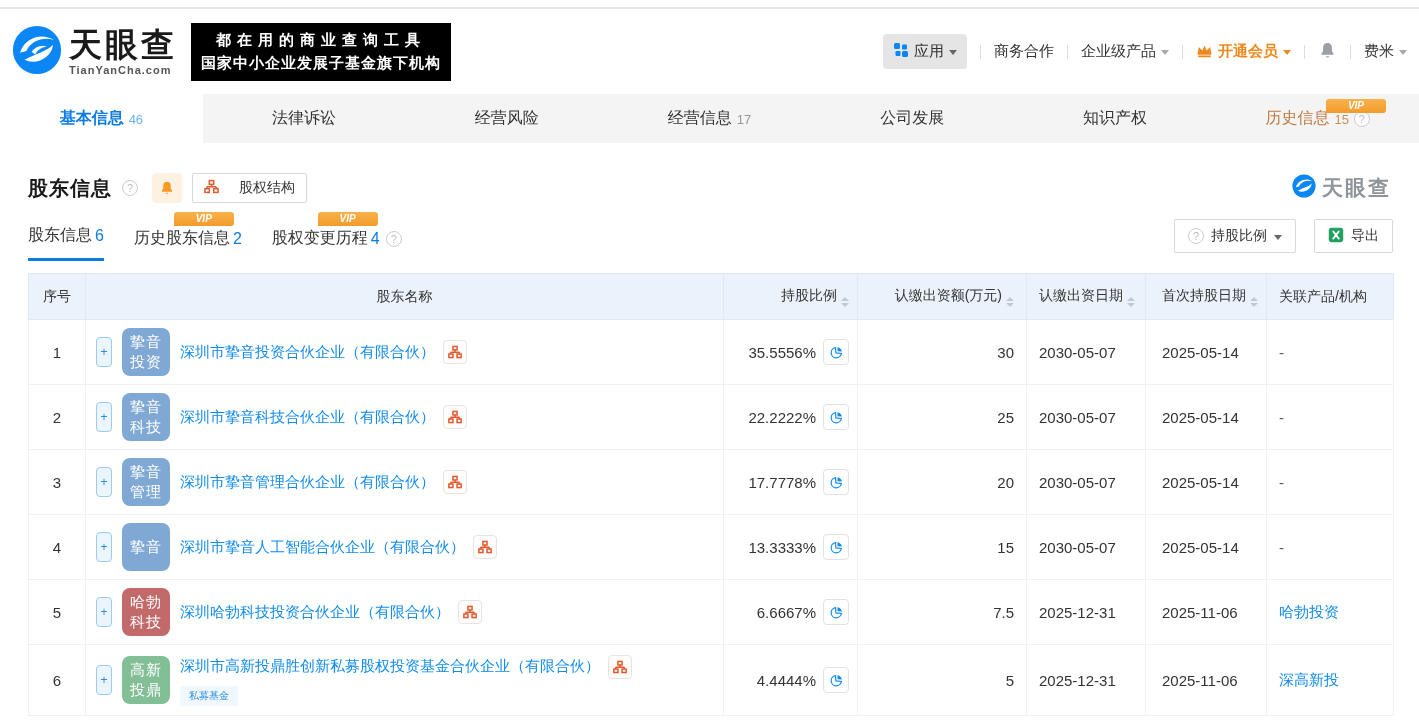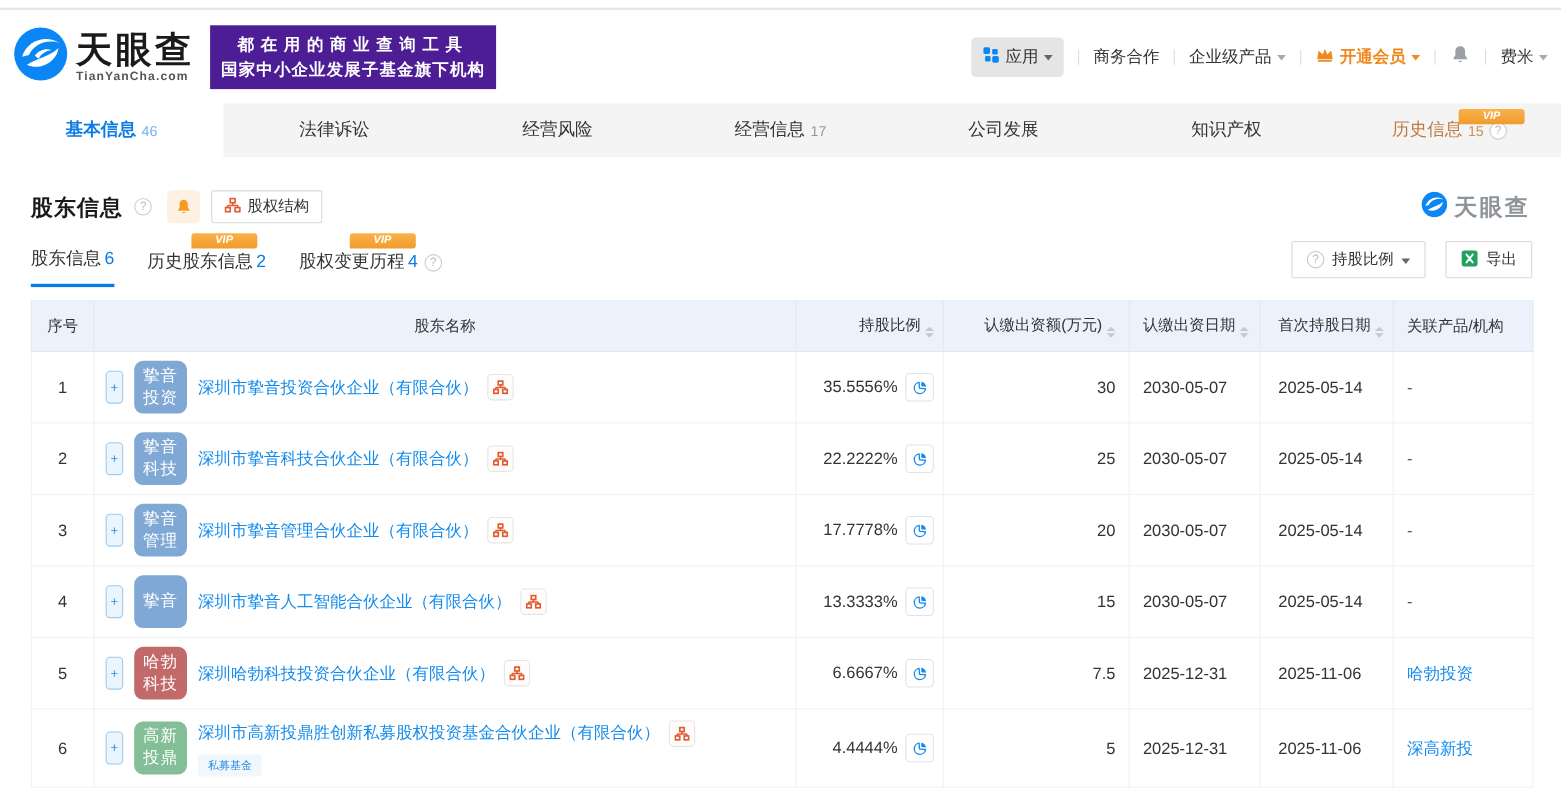--- a/index.html
+++ b/index.html
@@ -6,21 +6,21 @@
   html,body { width:1419px; height:720px; overflow:hidden; }
   body { font-family:"Liberation Sans","DejaVu Sans",sans-serif; background:#fff; color:#333; }
 
   .topline { height:9px; border-bottom:2px solid #e5e5e5; }
 
   
   .header { height:85px; display:flex; align-items:center; padding:0 12px; }
   .logo { display:flex; align-items:center; gap:7px; cursor:pointer; }
   .logo-cn { font-size:33px; font-weight:bold; color:#1a1a1a; letter-spacing:3px; line-height:1; }
   .logo-en { font-size:11px; color:#555; letter-spacing:1px; margin-top:3px; font-weight:bold; }
-  .banner { margin-left:14px; background:#4c1d95; color:#fff; padding:8px 10px; text-align:center; cursor:pointer; }
+  .banner { margin-left:14px; background:#000000; color:#fff; padding:8px 10px; text-align:center; cursor:pointer; }
   .banner-l1 { font-size:15px; font-weight:bold; letter-spacing:6px; white-space:nowrap; }
   .banner-l2 { font-size:15px; font-weight:bold; letter-spacing:1px; margin-top:4px; white-space:nowrap; }
 
   .search { margin-left:16px; width:452px; }
   .search-tabs { display:flex; align-items:flex-end; }
   .search-tab { font-size:14px; color:#333; padding:4px 13px; cursor:pointer; }
   .search-tab.active { background:#0084ff; color:#fff; }
   .search-bar { display:flex; }
   .search-field { flex:1; height:38px; border:2px solid #0084ff; display:flex; align-items:center; padding:0 10px; }
   .search-field input { border:none; outline:none; flex:1; font-size:15px; color:#333; font-family:inherit; }
@@ -48,21 +48,21 @@
   .tab .vip-badge { position:absolute; top:5px; right:33px; }
 
   .help-circle { width:16px; height:16px; border:1px solid #c8cdd3; border-radius:50%; color:#b7bcc2; font-size:11px; line-height:14px; text-align:center; display:inline-block; background:#fff; }
 
   .vip-badge { background:linear-gradient(180deg,#f9b24a,#f29b2d); color:#fff; font-size:10px; font-weight:bold; font-style:italic; border-radius:3px 3px 3px 0; padding:1px 22px; line-height:12px; display:inline-block; }
 
   
   .section-head { margin:30px 28px 0 28px; display:flex; align-items:center; gap:10px; }
   .section-title { font-size:20px; font-weight:bold; color:#1a1a1a; letter-spacing:1px; }
   .bell-btn { width:30px; height:30px; background:#fdf1e2; border-radius:4px; border:none; display:flex; align-items:center; justify-content:center; cursor:pointer; margin-left:4px; }
-  .equity-btn { height:30px; border:1px solid #d9d9d9; border-radius:2px; background:#fff; display:flex; align-items:center; gap:6px; padding:0 11px; font-size:14px; color:#333; cursor:pointer; font-family:inherit; }
+  .equity-btn { height:30px; border:1px solid #d9d9d9; border-radius:2px; background:#fff; display:flex; align-items:center; gap:20px; padding:0 11px; font-size:14px; color:#333; cursor:pointer; font-family:inherit; }
   .watermark { margin-left:auto; display:flex; align-items:center; gap:6px; }
   .watermark-text { font-size:21px; font-weight:bold; color:#8e9499; letter-spacing:2px; }
 
   
   .subtabs-row { margin:4px 26px 0 28px; display:flex; align-items:flex-end; }
   .subtabs { display:flex; gap:30px; align-items:flex-end; }
   .subtab { position:relative; padding:18px 0 12px 0; font-size:16px; color:#333; cursor:pointer; display:flex; align-items:center; gap:1px; }
   .subtab.active { border-bottom:3px solid #0b7ce6; }
   .subtab-count { color:#0b7ce6; margin-left:2px; }
   .subtab .vip-badge { position:absolute; top:2px; right:8px; }

